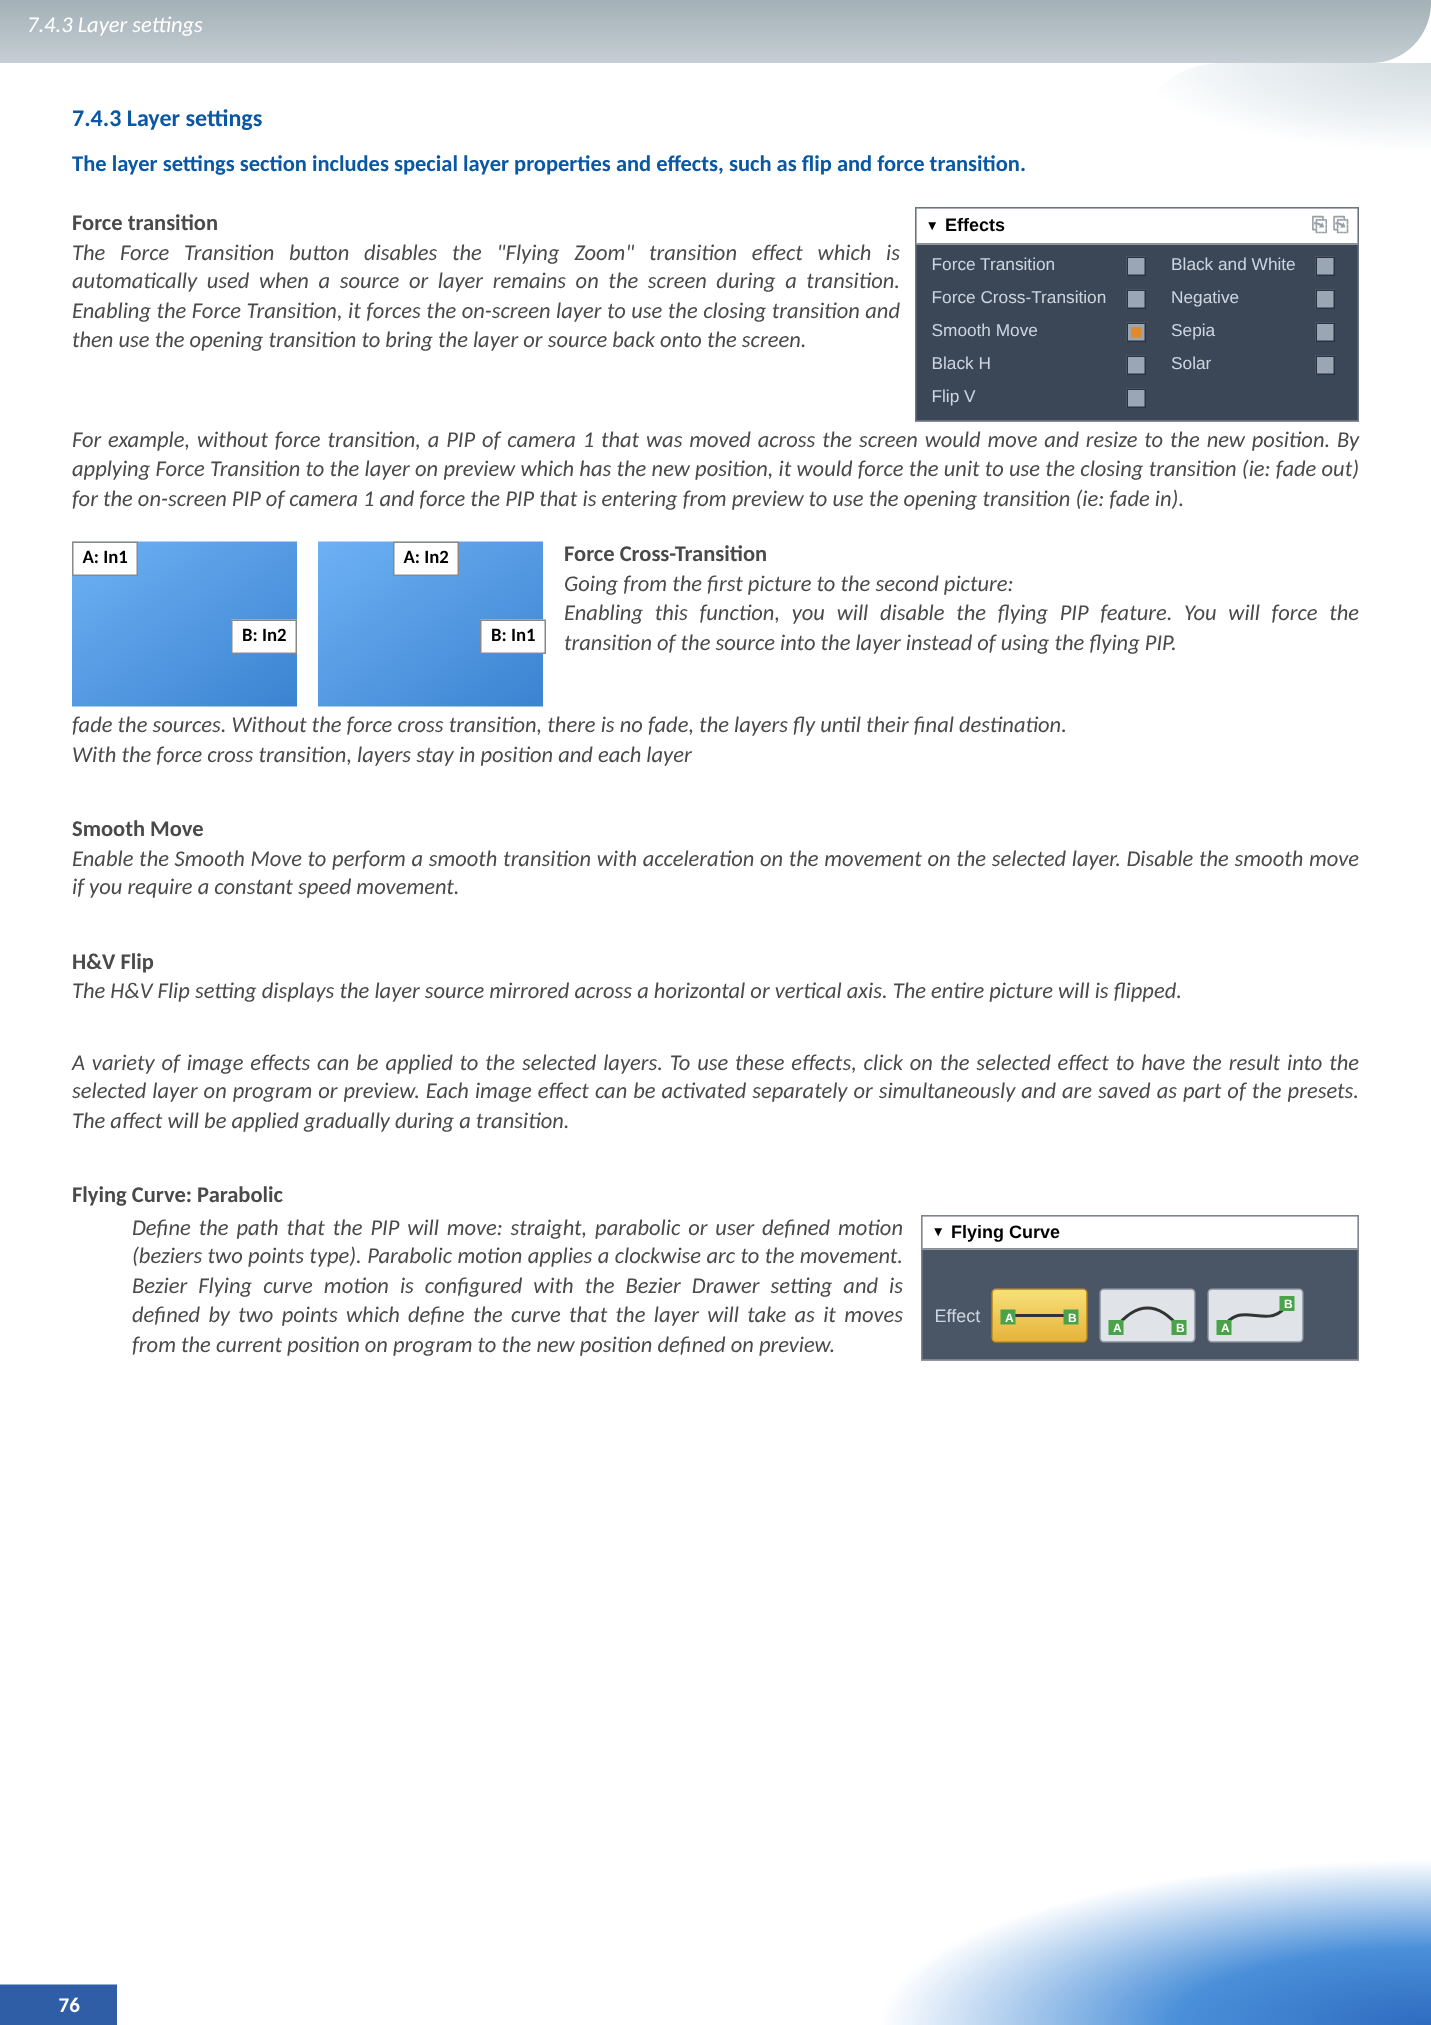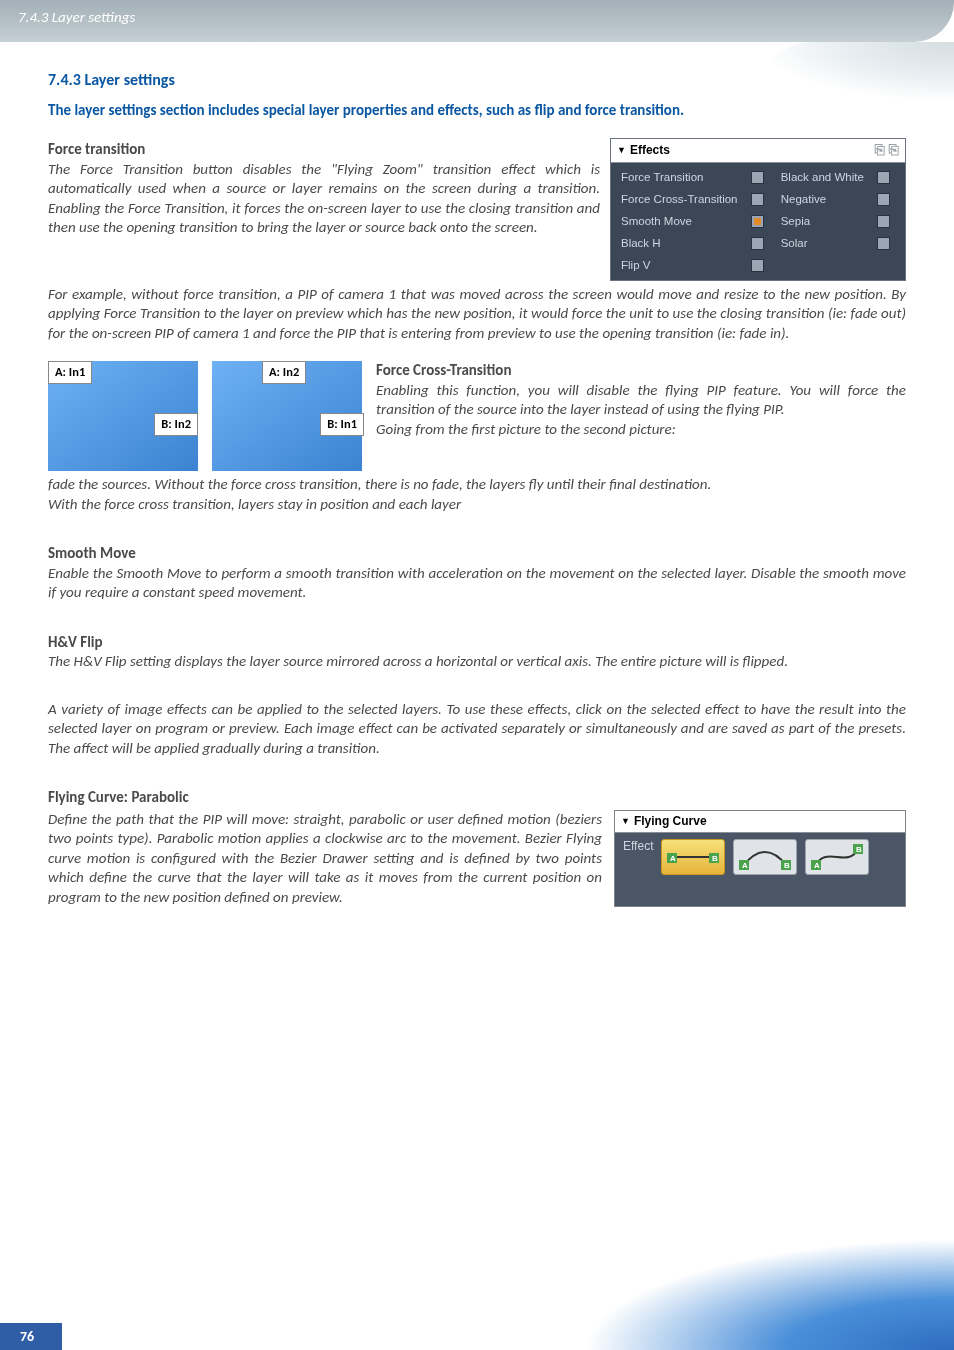--- a/index.html
+++ b/index.html
@@ -112,43 +112,44 @@
   .pip-a-2 { top:0; left:50px; }
   .pip-b-2 { right:-2px; top:52px; }
 
   .cross-col { flex:1; }
   .cross-col .sub-head { margin-top:0; }
 
   .spacer { height: 28px; }
 
   
   .fly-row { display:flex; gap:12px; margin-top:2px; }
-  .fly-row .textcol { flex: 1; }
+  .fly-row .textcol { flex: 1; margin-left: 40px; }
   .fly-panel {
     width: 292px;
     background: #4a5566;
     border: 1px solid #7e848c;
     font-family: Arial;
   }
   .fly-title {
     background: #fff;
     color: #000;
     font-weight: bold;
     font-size: 12px;
     padding: 3px 6px;
     border-bottom: 1px solid #8a8f97;
     display:flex; align-items:center; gap:4px;
   }
   .fly-body {
     display:flex;
-    align-items:flex-start;
+    align-items:center;
     gap: 8px;
     padding: 6px 8px;
     color: #cdd6e0;
     font-size: 12px;
+    margin-top: 20px;
   }
   .fly-btn {
     width: 64px; height: 36px;
     background: #e0e4e8;
     border: 1px solid #9ca4ae;
     border-radius: 3px;
     display:flex;
     align-items:center;
     justify-content:center;
     position:relative;
@@ -168,22 +169,22 @@
     pointer-events:none;
   }
   .page-num {
     position:absolute;
     bottom:0;
     left:0;
     background:#2f5da6;
     color:#fff;
     font-weight:bold;
     font-size:14px;
-    padding: 5px 20px 5px 20px;
-    width: 62px;
+    padding: 5px 20px 5px 39px;
+    width: 78px;
   }
 </style>
 </head>
 <body>
 
 <div class="header-bar">
   <span>7.4.3 Layer settings</span>
 </div>
 <div class="page-swoosh"></div>
 
@@ -245,22 +246,22 @@
       </div>
     </div>
     <div class="pip-col">
       <div class="pip-box">
         <div class="pip-label pip-a-2">A: In2</div>
         <div class="pip-label pip-b-2">B: In1</div>
       </div>
     </div>
     <div class="cross-col">
       <div class="sub-head">Force Cross-Transition</div>
+      <div class="para">Going from the first picture to the second picture:</div>
       <div class="para">Enabling this function, you will disable the flying PIP feature. You will force the transition of the source into the layer instead of using the flying PIP.</div>
-      <div class="para">Going from the first picture to the second picture:</div>
     </div>
   </div>
   <div class="para">fade the sources. Without the force cross transition, there is no fade, the layers fly until their final destination.</div>
   <div class="para">With the force cross transition, layers stay in position and each layer</div>
 
   <div class="spacer"></div>
 
   <div class="sub-head">Smooth Move</div>
   <div class="para">Enable the Smooth Move to perform a smooth transition with acceleration on the movement on the selected layer. Disable the smooth move if you require a constant speed movement.</div>
 

